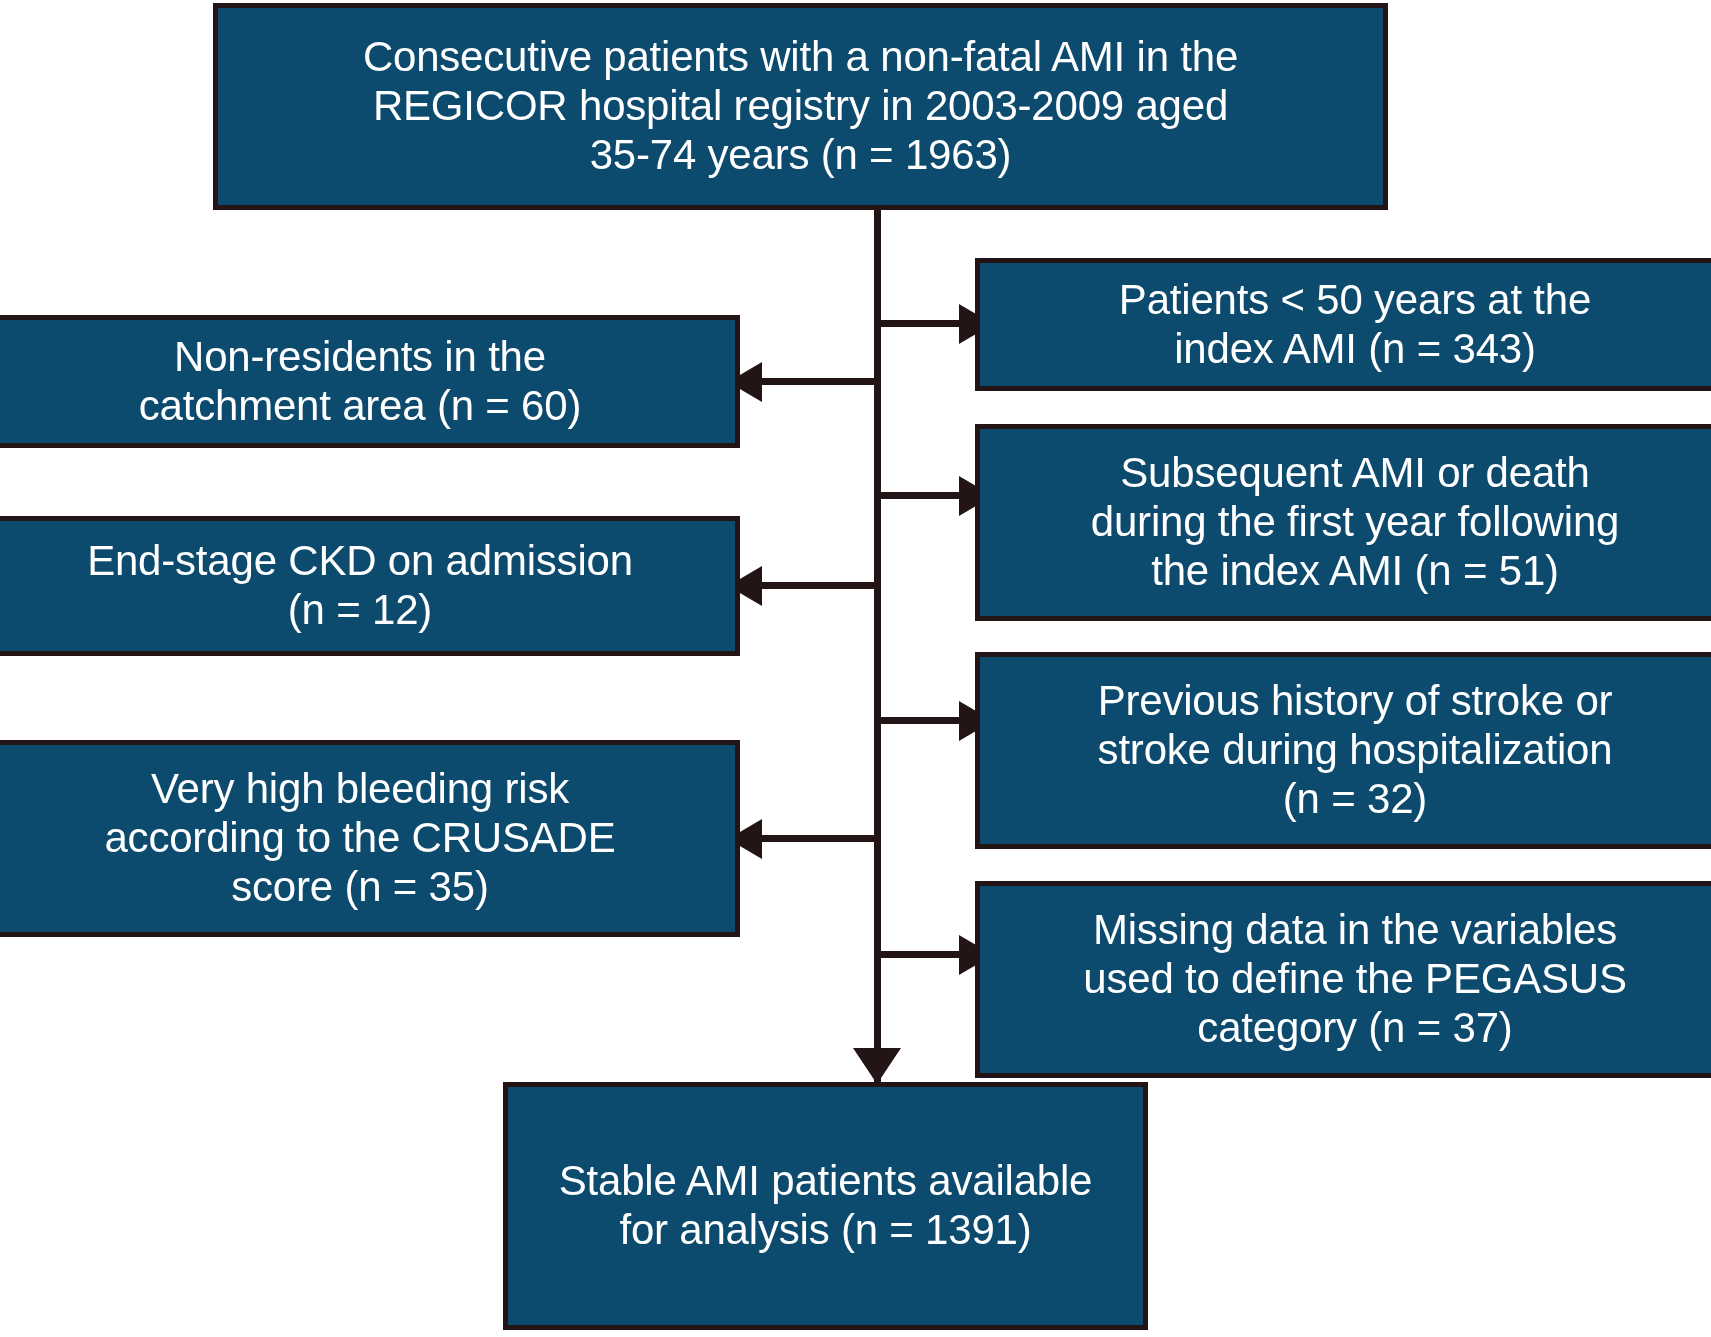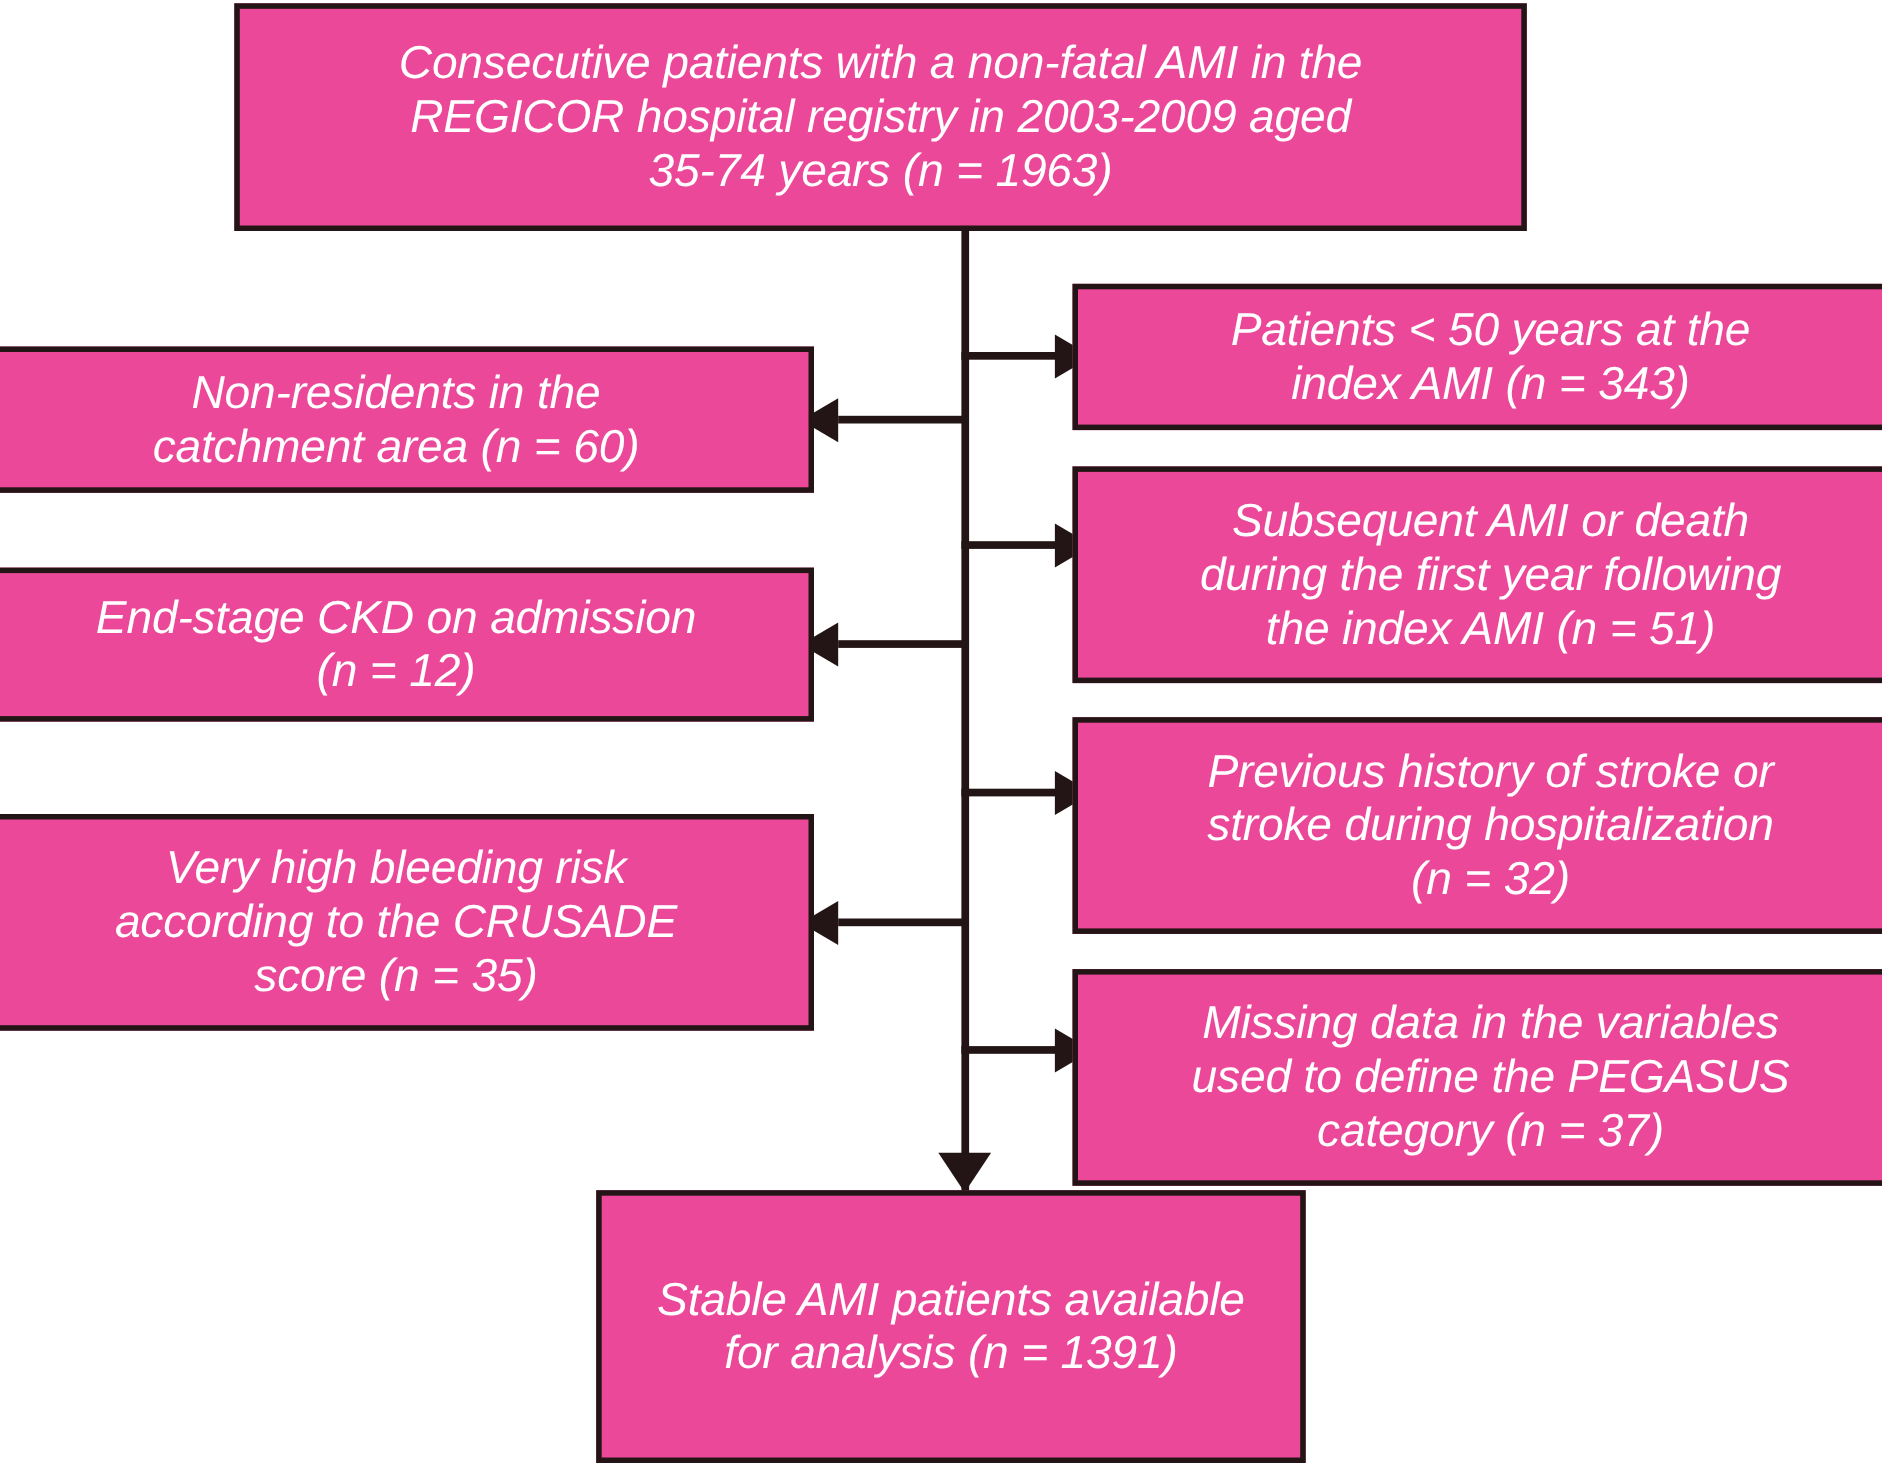--- a/index.html
+++ b/index.html
@@ -10,39 +10,38 @@
   #canvas {
     position: relative;
     width: 1711px;
     height: 1337px;
     background: #ffffff;
     overflow: hidden;
     font-family: "Liberation Sans", sans-serif;
   }
   .box {
     position: absolute;
-    background: #ec4899;
+    background: #0c4a6e;
     border: 5px solid #231515;
     box-sizing: border-box;
     color: #ffffff;
     display: flex;
     align-items: center;
     justify-content: center;
     text-align: center;
     font-size: 42px;
     line-height: 1.16;
     letter-spacing: -0.2px;
     padding: 4px 10px;
     white-space: pre-line;
-    font-style: italic;
   }
   
   #box-top     { left: 213px;  top: 3px;    width: 1175px; height: 207px; }
   
-  #box-bottom  { left: 503px;  top: 1082px; width: 645px;  height: 248px; margin-left: 39px; }
+  #box-bottom  { left: 503px;  top: 1082px; width: 645px;  height: 248px; }
   
   #box-r1      { left: 975px;  top: 258px;  width: 760px;  height: 133px; }
   #box-r2      { left: 975px;  top: 424px;  width: 760px;  height: 197px; }
   #box-r3      { left: 975px;  top: 652px;  width: 760px;  height: 197px; }
   #box-r4      { left: 975px;  top: 881px;  width: 760px;  height: 197px; }
   
   #box-l1      { left: -20px;  top: 315px;  width: 760px;  height: 133px; }
   #box-l2      { left: -20px;  top: 516px;  width: 760px;  height: 140px; }
   #box-l3      { left: -20px;  top: 740px;  width: 760px;  height: 197px; }
 

